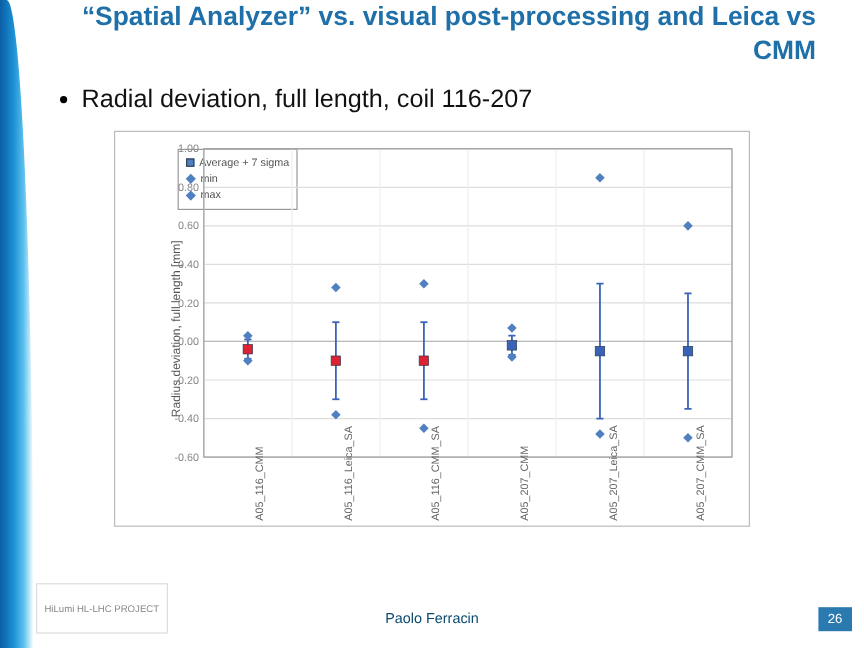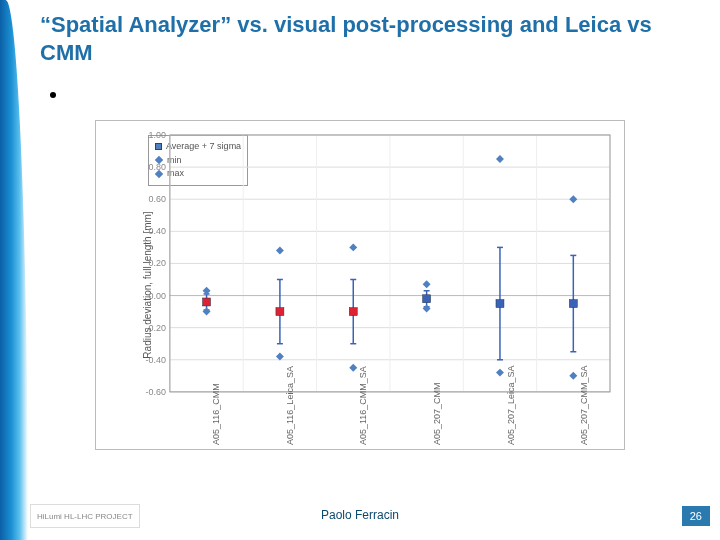--- a/index.html
+++ b/index.html
@@ -1,43 +1,43 @@
 <!DOCTYPE html>
 <html><head>
 <meta charset="utf-8">
 <style>
   * { box-sizing: border-box; margin: 0; padding: 0; }
   body { width: 720px; height: 540px; font-family: Arial, sans-serif; position: relative; background: #fff; overflow: hidden; }
   .edge { position: absolute; left: 0; top: 0; height: 540px; width: 28px; background: linear-gradient(90deg, #0b5fa5 0%, #1b8fd3 40%, #5ac0ee 70%, rgba(255,255,255,0) 100%); border-top-right-radius: 80% 100%; }
-  .title { text-align: left; font-size: 22px; font-weight: bold; color: #1f6fa8; padding: 11px 40px 10px 40px; line-height: 1.25; }
+  .title { text-align: right; font-size: 22px; font-weight: bold; color: #1f6fa8; padding: 0 40px 10px 40px; line-height: 1.25; }
   .bullet-row { padding: 6px 30px 6px 50px; font-size: 21px; color: #111; }
   .bullet-row .dot { display:inline-block; width:6px; height:6px; background:#000; border-radius:50%; vertical-align: middle; margin-right: 12px; }
   .chart-wrap { position: relative; margin: 8px auto 0 auto; width: 530px; height: 330px; border: 1px solid #bbb; background:#fff; }
   .ylab { position:absolute; left:-22px; top:50%; transform: translateY(-50%) rotate(-90deg); font-size:10px; color:#555; white-space:nowrap; }
   .axis-area { position:absolute; left:44px; top:10px; right:8px; bottom:54px; }
   .ticklabel { font-size:9px; fill:#888; }
   .legend { position:absolute; left:52px; top:14px; border:1px solid #999; background:#fff; padding:4px 6px; font-size:9px; color:#555; line-height:1.5; }
   .legend .sq { display:inline-block; width:7px; height:7px; background:#5080c0; border:1px solid #345; margin-right:4px; vertical-align:middle;}
   .legend .dmn { display:inline-block; width:6px; height:6px; background:#5080c0; transform:rotate(45deg); margin:0 5px 0 1px; vertical-align:middle;}
   .legend .dmn.max { background:#5080c0; }
   .footer { position:absolute; bottom:6px; left:0; right:0; height:42px; }
   .logos { position:absolute; left:30px; bottom:6px; display:flex; gap:8px; align-items:center;}
-  .logo { height:24px; border:1px solid #ddd; padding:2px 6px; font-size:8px; color:#888; display:flex; align-items:center; justify-content:center; }
+  .logo { height:24px; border:1px solid #ddd; padding:20px 6px; font-size:8px; color:#888; display:flex; align-items:center; justify-content:center; }
   .author { position:absolute; left:50%; bottom:12px; transform:translateX(-50%); font-size:12px; color:#0c4a6e; }
   .pagenum { position:absolute; right:10px; bottom:8px; background:#2a7ab0; color:#fff; font-size:11px; padding:4px 8px;margin-left:20px; }
 </style>
 </head>
 <body>
 
 <div class="edge"></div>
 
 <div class="title">“Spatial Analyzer” vs. visual post-processing and Leica vs CMM</div>
 
 <div class="bullet-row">
-  <span class="dot"></span>
+  <span class="dot"></span><span>Radial deviation, full length, coil 116-207</span>
 </div>
 
 <div class="chart-wrap">
   <div class="ylab">Radius deviation, full length [mm]</div>
   <div class="legend">
     <div><span class="sq"></span><span>Average + 7 sigma</span></div>
     <div><span class="dmn"></span><span>min</span></div>
     <div><span class="dmn max"></span><span>max</span></div>
   </div>
   <svg class="axis-area" viewBox="0 0 478 266" preserveAspectRatio="none">

